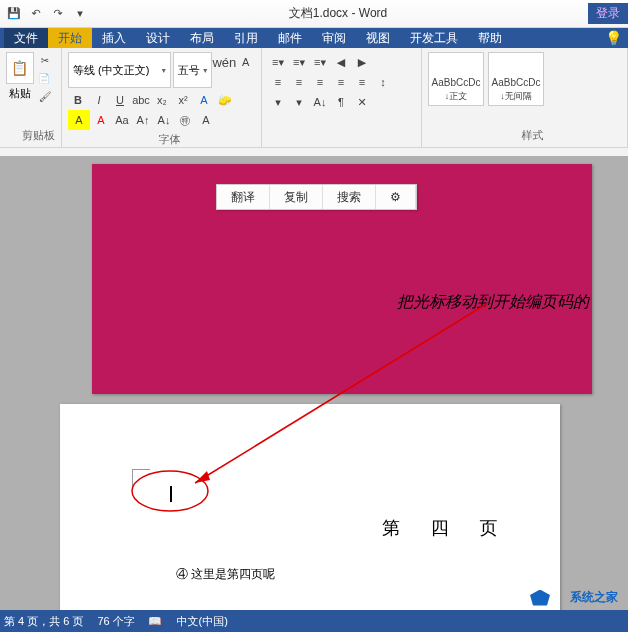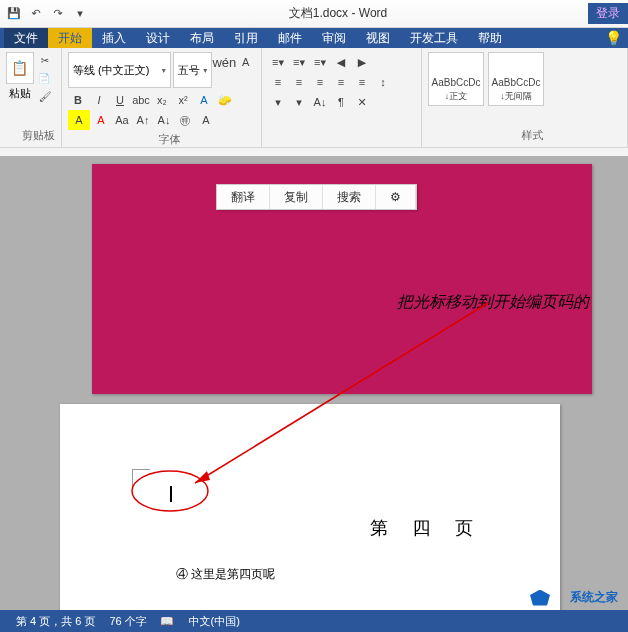--- a/index.html
+++ b/index.html
@@ -33,24 +33,24 @@
     .style-box { width: 56px; height: 54px; border: 1px solid #ccc; background: #fff; display: flex; flex-direction: column; align-items: center; justify-content: center; font-size: 9px; color: #444; margin-right: 2px; }
     .style-preview { font-size: 10px; margin-bottom: 2px; margin-top: 21px; }
     .doc-area { position: absolute; top: 156px; left: 0; right: 0; bottom: 22px; background: #b0b0b0; overflow: hidden; }
     .page1 { position: absolute; left: 67px; top: 8px; width: 500px; height: 230px; background: #be185d; box-shadow: 1px 1px 3px rgba(0,0,0,0.3); margin-left: 25px; }
     .page2 { position: absolute; left: 60px; top: 248px; width: 500px; height: 320px; background: #fff; box-shadow: 1px 1px 3px rgba(0,0,0,0.3); }
     .mini-toolbar { position: absolute; left: 124px; top: 20px; height: 26px; background: #fcfcfc; border: 1px solid #ccc; display: flex; align-items: stretch; box-shadow: 1px 1px 2px rgba(0,0,0,0.2); }
     .mini-btn { padding: 0 14px; display: flex; align-items: center; font-size: 12px; color: #333; border-right: 1px solid #e0e0e0; }
     .annotation-text { position: absolute; left: 305px; top: 128px; font-size: 16px; font-family: KaiTi, STKaiti, serif; color: #000; font-style: italic; }
     .cursor-mark { position: absolute; left: 110px; top: 82px; width: 2px; height: 16px; background: #000; }
     .corner-mark { position: absolute; left: 72px; top: 65px; width: 18px; height: 18px; border-left: 1px solid #999; border-top: 1px solid #999; }
-    .page-label { position: absolute; left: 310px; top: 112px; font-size: 18px; font-family: Liberation Serif, serif; letter-spacing: 10px; }
+    .page-label { position: absolute; left: 322px; top: 112px; font-size: 18px; font-family: Liberation Mono, monospace; letter-spacing: 10px; }
     .line-text { position: absolute; left: 116px; top: 162px; font-size: 12px; font-family: SimSun; }
     .annotation-svg { position: absolute; left: 0; top: 0; width: 100%; height: 100%; pointer-events: none; }
-    .statusbar { position: absolute; bottom: 0; left: 0; right: 0; height: 22px; background: #2b579a; display: flex; align-items: center; padding: 0 16px; font-size: 11px; color: #fff; gap: 14px; }
+    .statusbar { position: absolute; bottom: 0; left: 0; right: 0; height: 22px; background: #2b579a; display: flex; align-items: center; padding: 0 4px; font-size: 11px; color: #fff; gap: 14px; }
     .status-item { display: flex; align-items: center; gap: 3px; }
     .watermark { position: absolute; right: 10px; bottom: 26px; display: flex; align-items: center; gap: 20px; font-size: 12px; color: #1565c0; font-weight: bold; }
     .watermark .logo { width: 20px; height: 16px; background: #1565c0; clip-path: polygon(50% 0, 100% 35%, 85% 100%, 15% 100%, 0 35%); }
     .watermark-sub { position: absolute; right: 10px; bottom: 14px; font-size: 8px; color: #888; letter-spacing: 1px; }
   </style>
 </head>
 <body>
 
 <div class="titlebar">
   <div class="qat">

